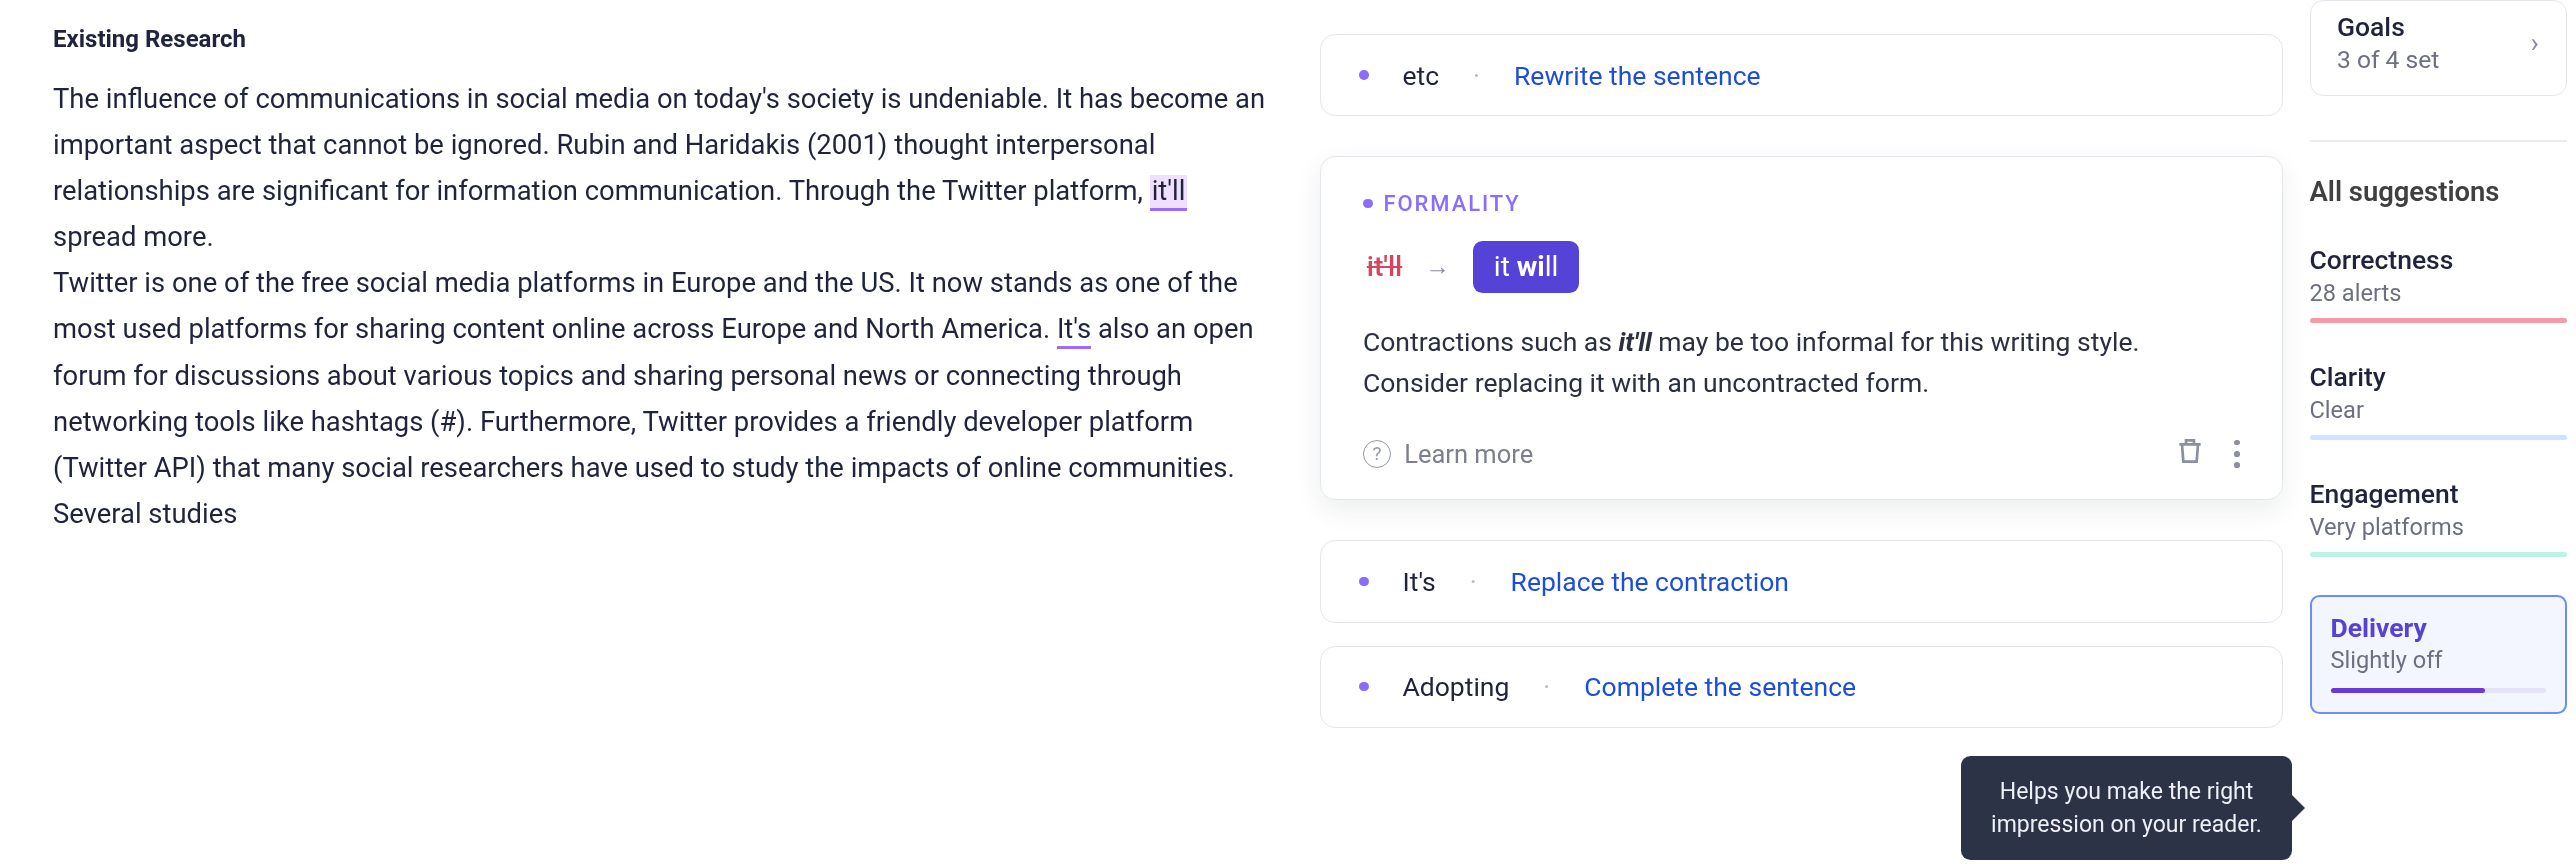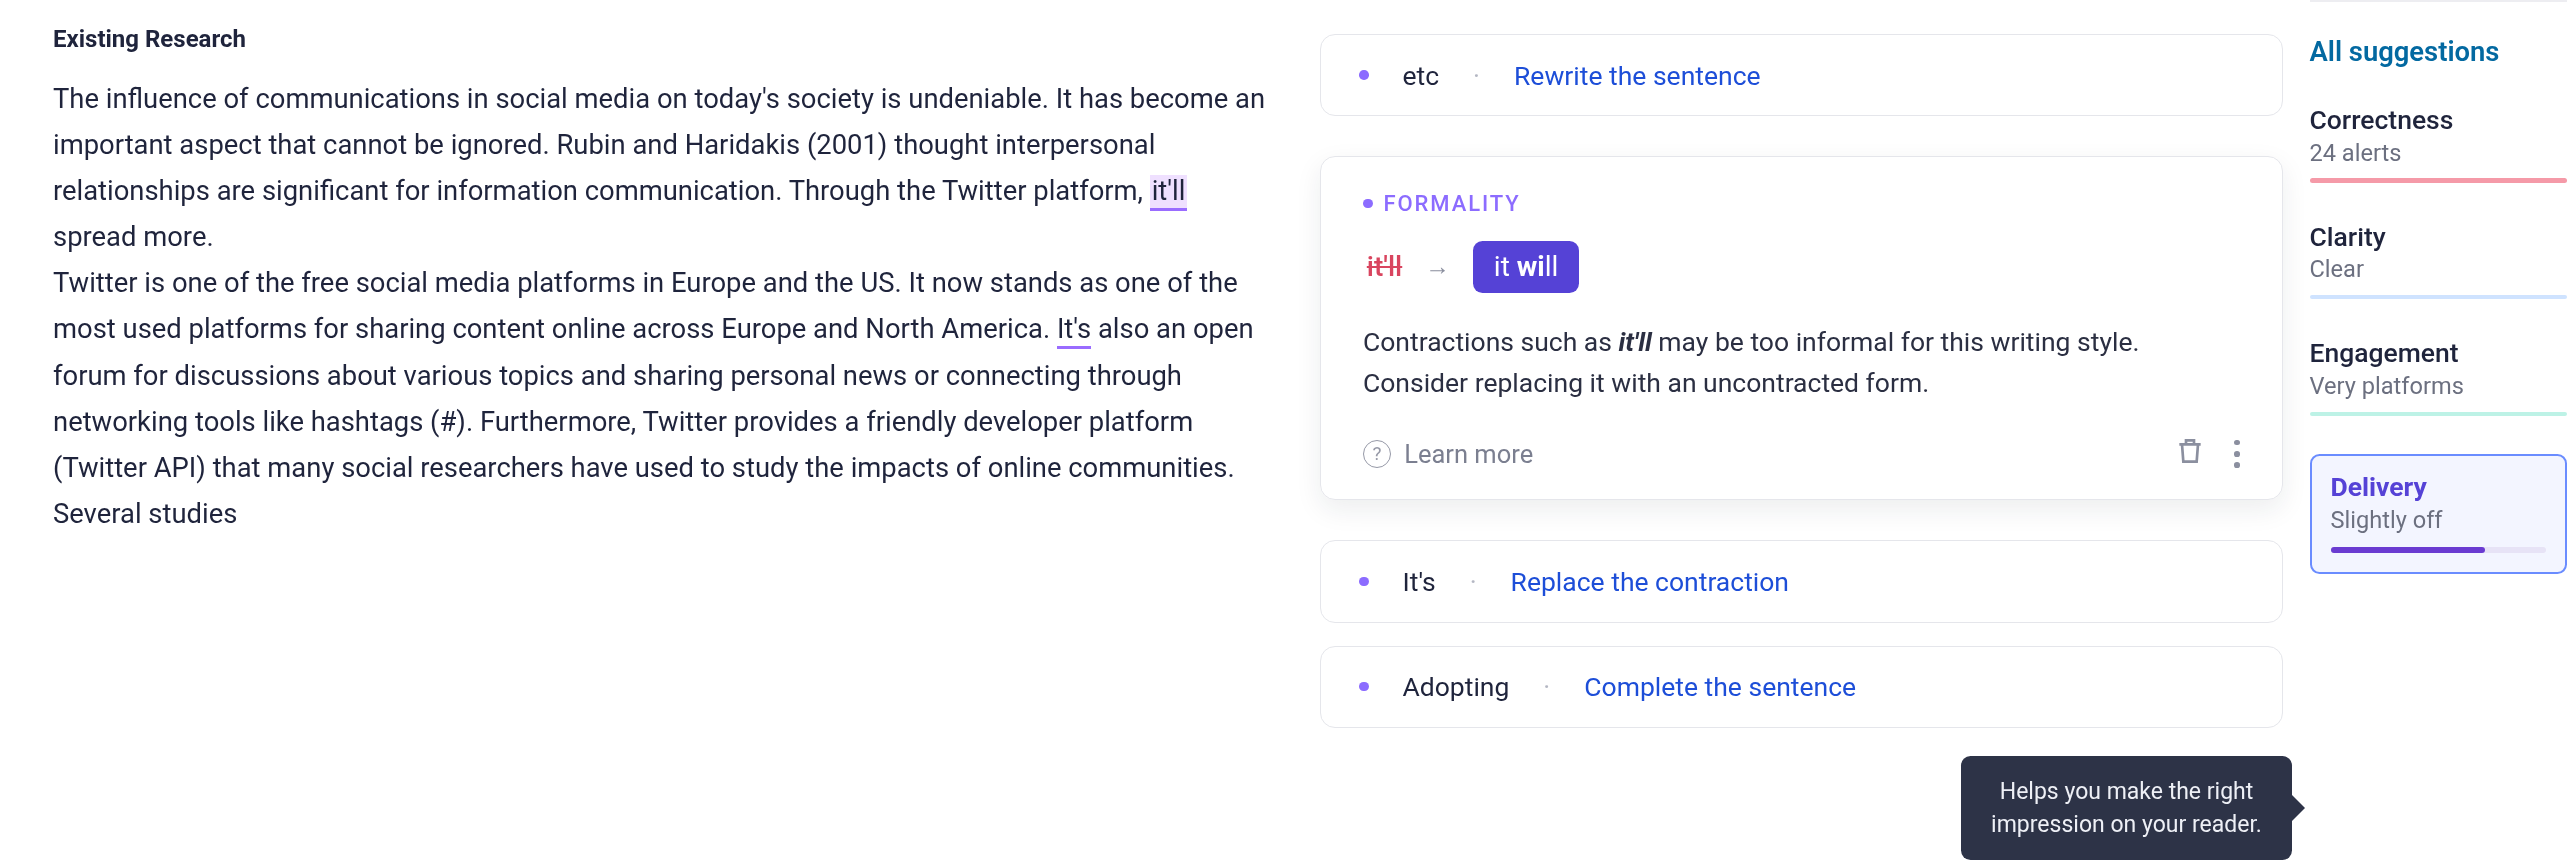--- a/index.html
+++ b/index.html
@@ -101,21 +101,21 @@
   .goals-card {
     border:0.9px solid #e5e6eb; border-radius:13.2px;
     padding:9.5px 26.5px 21px 26.5px;
     display:flex; align-items:center; justify-content:space-between;
     margin-bottom:44px; cursor:pointer;
   }
   .goals-text .t1 { font-size:26.5px; font-weight:500; color:#1f243c; }
   .goals-text .t2 { font-size:24.6px; color:#6c7080; margin-top:3.8px;}
   .chev { color:#8b8f9f; font-size:28px; }
   .divider { height:1.9px; background:#ededf1; margin-bottom:34px;}
-  .side-h { font-size:27.4px; font-weight:600; color:#0369a1; margin-bottom:36px;}
+  .side-h { font-size:27.4px; font-weight:600; color:#404040; margin-bottom:36px;}
   .metric { margin-bottom:38px; cursor:pointer;}
   .metric .m1 { font-size:26.5px; font-weight:500; color:#1f243c;}
   .metric .m2 { font-size:23.6px; color:#6c7080; margin-top:3.8px;}
   .bar { height:4.7px; border-radius:3.8px; margin-top:11.3px; }
   .bar-red   { background:linear-gradient(to right,#f59aa8 0%,#f59aa8 100%); }
   .bar-blue  { background:#cfe3ff; }
   .bar-teal  { background:#bdf2e6; }
   .metric.delivery {
     border:2.8px solid #6a8cff; border-radius:9.5px;
     background:#f3f5ff;
@@ -213,28 +213,35 @@
   <div class="card-sm" style="margin-bottom:0">
     <span class="dot"></span>
     <span class="sm-word">Adopting</span>
     <span class="sm-sep">·</span>
     <span class="sm-hint">Complete the sentence</span>
   </div>
 </div>
 
 <div class="side-col">
 
+  <div class="goals-card">
+    <div class="goals-text">
+      <div class="t1">Goals</div>
+      <div class="t2">3 of 4 set</div>
+    </div>
+    <span class="chev">›</span>
+  </div>
 
   <div class="divider"></div>
 
   <div class="side-h">All suggestions</div>
 
   <div class="metric">
     <div class="m1">Correctness</div>
-    <div class="m2">24 alerts</div>
+    <div class="m2">28 alerts</div>
     <div class="bar bar-red"></div>
   </div>
 
   <div class="metric">
     <div class="m1">Clarity</div>
     <div class="m2">Clear</div>
     <div class="bar bar-blue"></div>
   </div>
 
   <div class="metric">

